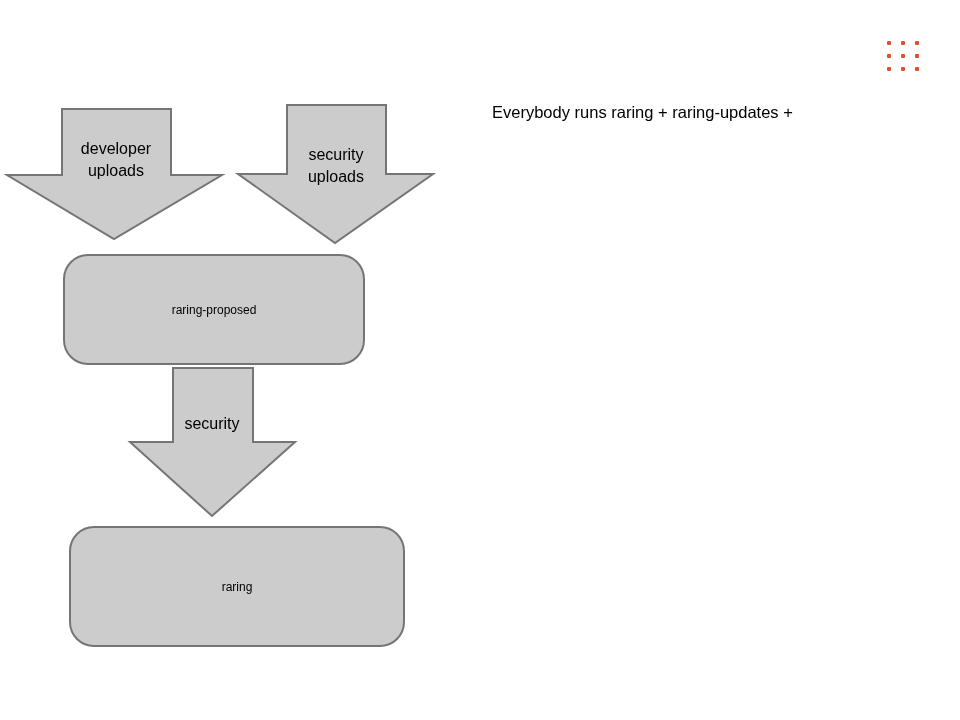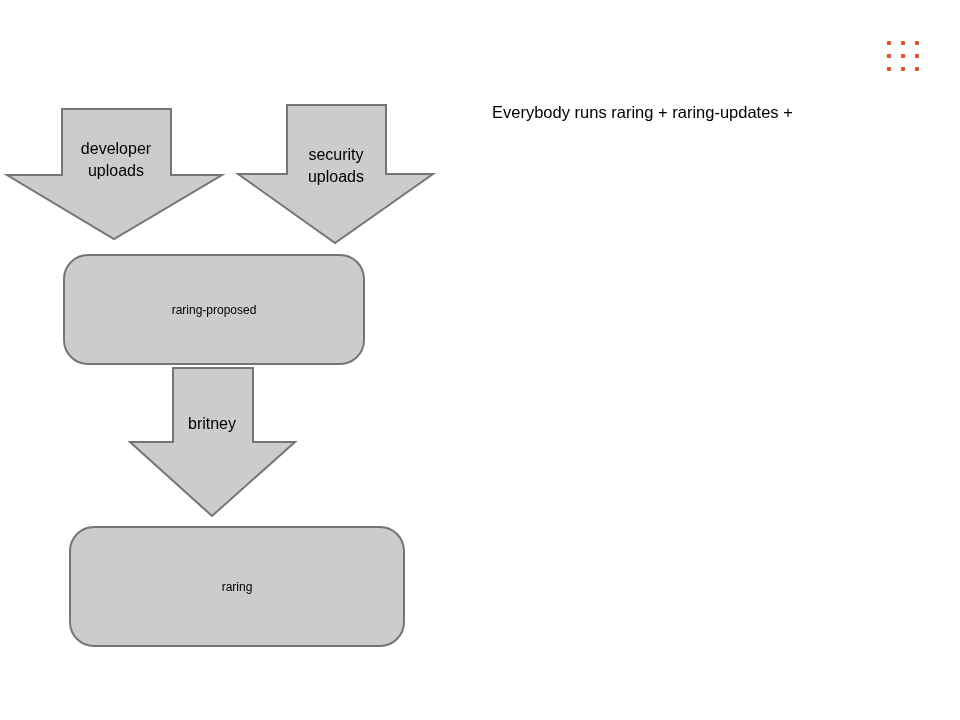--- a/index.html
+++ b/index.html
@@ -84,21 +84,21 @@
 
   <div class="node-box" style="left:63px; top:254px; width:302px; height:111px;">
     <span>raring-proposed</span>
   </div>
 
   <div class="arrow" style="left:129px; top:367px;">
     <svg width="168" height="150" viewBox="0 0 168 150">
       <polygon points="44,1 124,1 124,75 166,75 83,149 1,75 44,75"></polygon>
     </svg>
   </div>
-  <div class="shape-label" style="left:172px; top:413px; width:80px;">britney</div>
+  <div class="shape-label" style="left:172px; top:413px; width:80px;">security</div>
 
   <div class="node-box" style="left:69px; top:526px; width:336px; height:121px;">
     <span>raring</span>
   </div>
 
   <div class="annotation">
     <div>Everybody runs raring + raring-updates +</div>
   </div>
 
   <div class="dot-grid">

